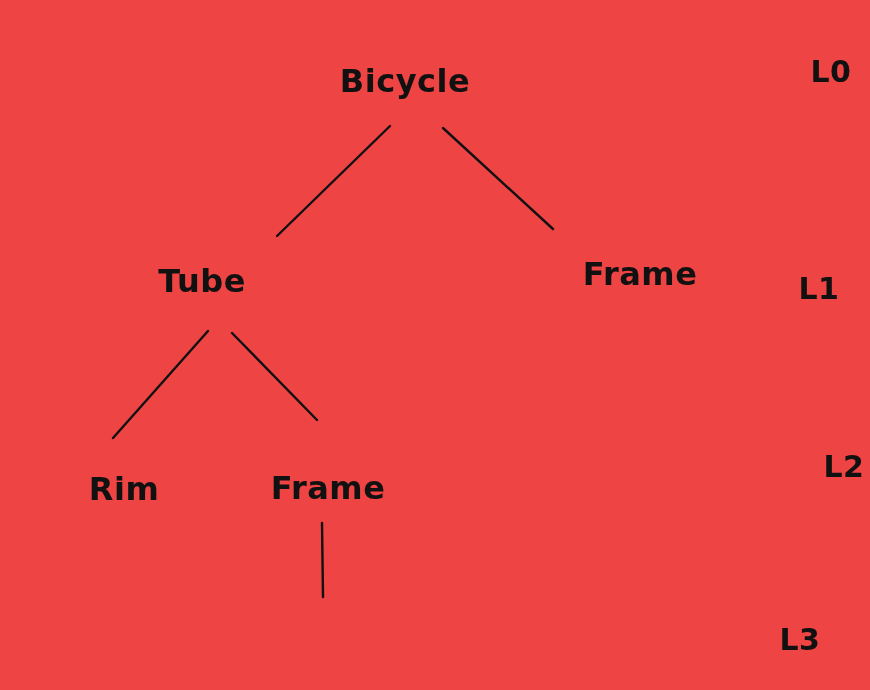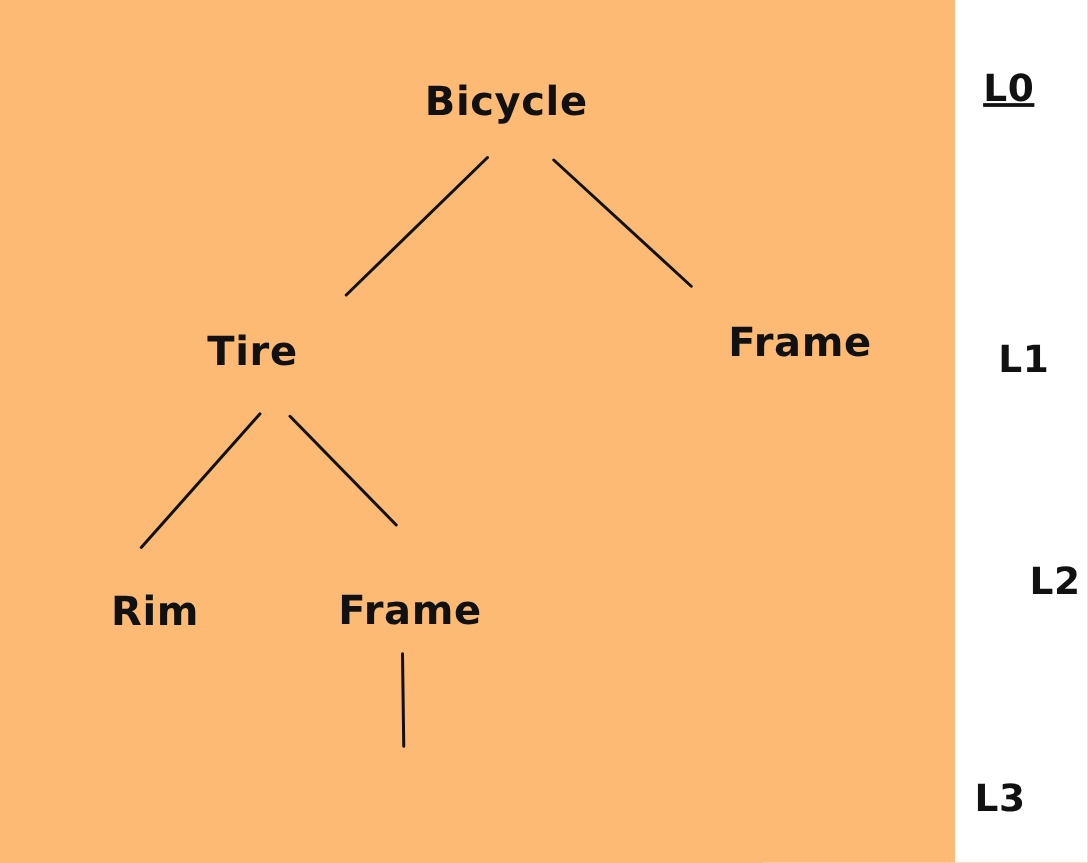--- a/index.html
+++ b/index.html
@@ -8,23 +8,23 @@
   }
   body {
     width: 870px;
     height: 690px;
     background: #ffffff;
     overflow: hidden;
     font-family: "DejaVu Sans", sans-serif;
   }
   .canvas {
     position: relative;
-    width: 764px;
+    width: 870px;
     height: 690px;
-    background: #fdba74;
+    background: #ef4444;
   }
   .edge-layer {
     position: absolute;
     left: 0;
     top: 0;
     width: 870px;
     height: 690px;
   }
   .node-layer {
     position: absolute;
@@ -58,22 +58,22 @@
 <div class="canvas">
   <svg class="edge-layer" width="870" height="690" viewBox="0 0 870 690">
       <line x1="390" y1="126" x2="277" y2="236" stroke="#111111" stroke-width="2.4" stroke-linecap="round"></line>
       <line x1="443" y1="128" x2="553" y2="229" stroke="#111111" stroke-width="2.4" stroke-linecap="round"></line>
       <line x1="208" y1="331" x2="113" y2="438" stroke="#111111" stroke-width="2.4" stroke-linecap="round"></line>
       <line x1="232" y1="333" x2="317" y2="420" stroke="#111111" stroke-width="2.4" stroke-linecap="round"></line>
       <line x1="322" y1="523" x2="323" y2="597" stroke="#111111" stroke-width="2.4" stroke-linecap="round"></line>
     </svg>
   <div class="node-layer">
       <div class="node-label" style="left: 405px; top: 81px;">Bicycle</div>
-      <div class="node-label" style="left: 202px; top: 281px;">Tire</div>
+      <div class="node-label" style="left: 202px; top: 281px;">Tube</div>
       <div class="node-label" style="left: 124px; top: 489px;">Rim</div>
       <div class="node-label" style="left: 640px; top: 274px;">Frame</div>
       <div class="node-label" style="left: 328px; top: 488px;">Frame</div>
-      <div class="level-label" style="left: 807px; top: 71px; text-decoration: underline;">L0</div>
+      <div class="level-label" style="left: 831px; top: 71px;">L0</div>
       <div class="level-label" style="left: 819px; top: 288px;">L1</div>
       <div class="level-label" style="left: 800px; top: 466px; margin-left: 44px;">L2</div>
       <div class="level-label" style="left: 800px; top: 639px;">L3</div>
     </div>
 </div>
 
 </body></html>

